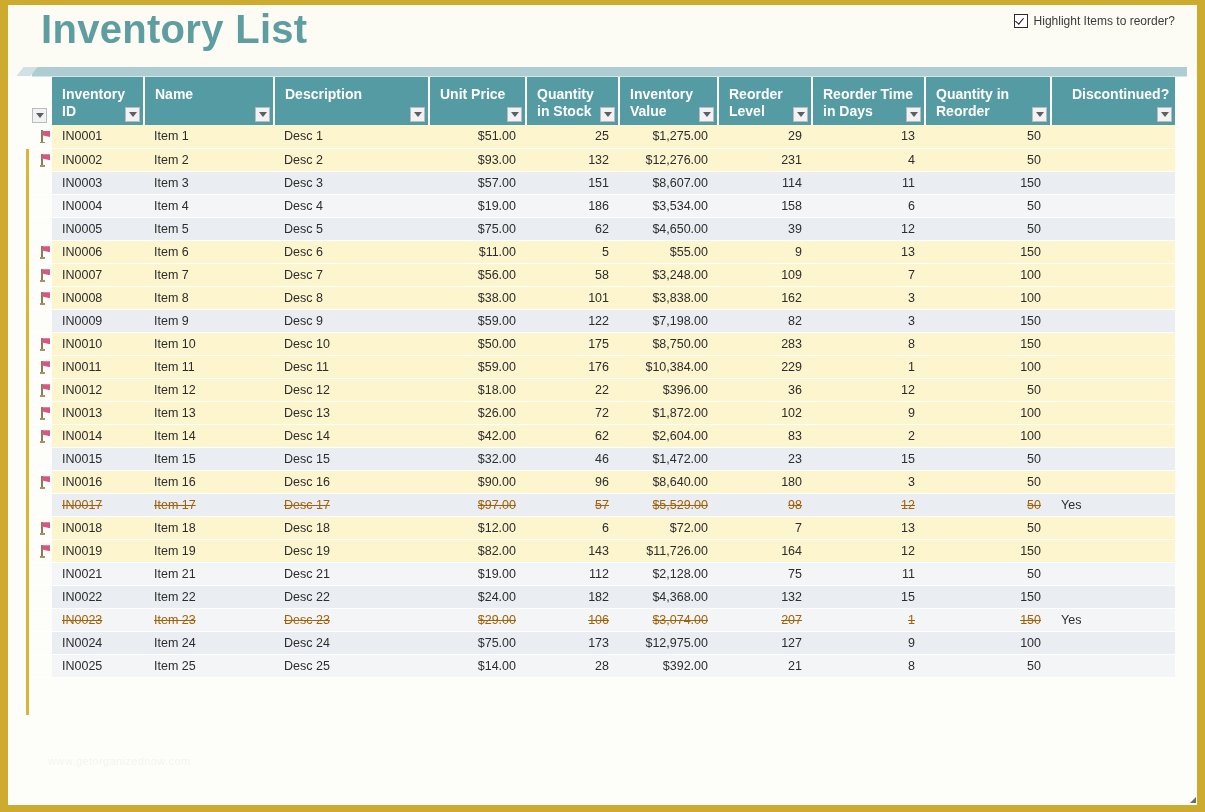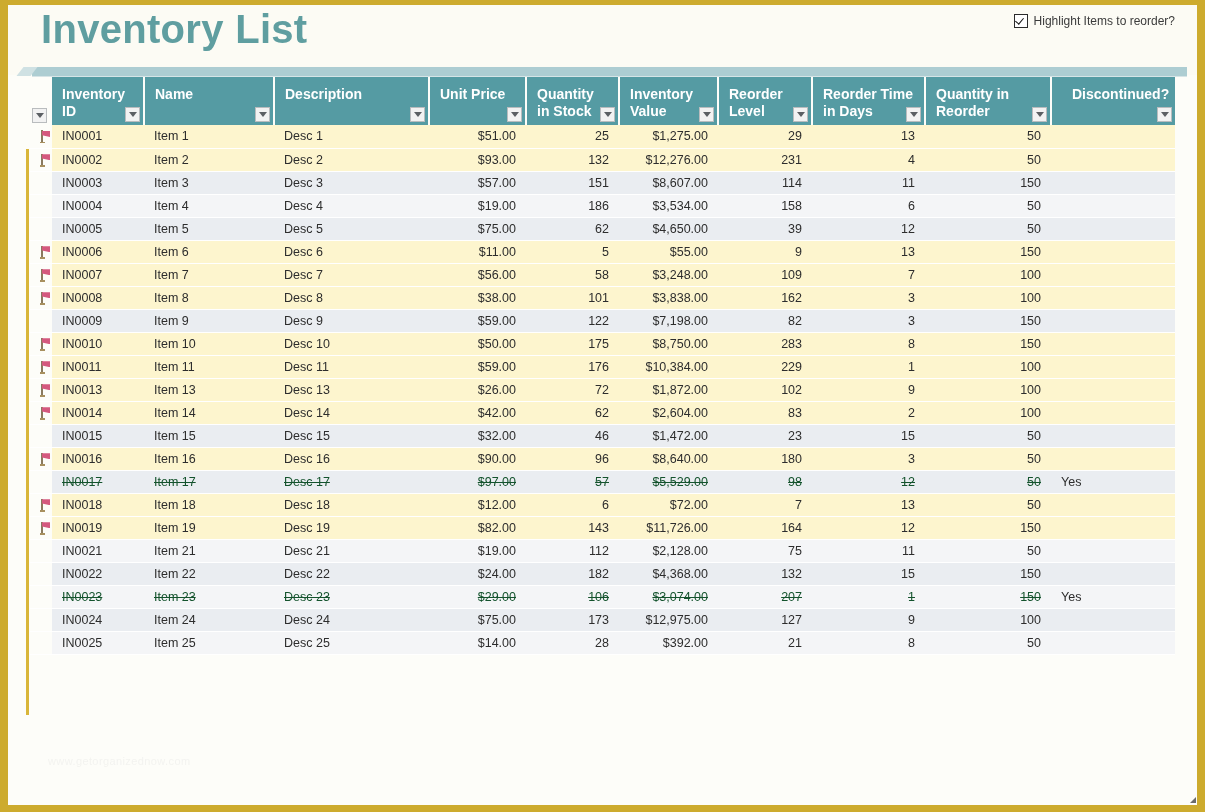--- a/index.html
+++ b/index.html
@@ -199,21 +199,21 @@
     border-bottom: none;
   }
 
   
   tr.hl td { background: #fdf5ce; }
   tr.alt td { background: #eaedf1; }
   tr.plain td { background: #f4f5f7; }
 
   
   tr.disc td.struck {
-    color: #14532d;
+    color: #a16207;
     text-decoration: line-through;
   }
   tr.disc td.yes { color: #2d2d2d; }
 
   
   .flag-icon {
     display: inline-block;
     width: 11px;
     height: 13px;
     position: relative;
@@ -489,20 +489,33 @@
               <td class="num">$59.00</td>
               <td class="num">176</td>
               <td class="num">$10,384.00</td>
               <td class="num">229</td>
               <td class="num">1</td>
               <td class="num">100</td>
               <td class="ctr"></td>
             </tr>
             <tr class="hl">
               <td class="flagcell"><span class="flag-icon"><span class="pole"></span><span class="cloth"></span><span class="base"></span></span></td>
+              <td>IN0012</td>
+              <td>Item 12</td>
+              <td>Desc 12</td>
+              <td class="num">$18.00</td>
+              <td class="num">22</td>
+              <td class="num">$396.00</td>
+              <td class="num">36</td>
+              <td class="num">12</td>
+              <td class="num">50</td>
+              <td class="ctr"></td>
+            </tr>
+            <tr class="hl">
+              <td class="flagcell"><span class="flag-icon"><span class="pole"></span><span class="cloth"></span><span class="base"></span></span></td>
               <td>IN0013</td>
               <td>Item 13</td>
               <td>Desc 13</td>
               <td class="num">$26.00</td>
               <td class="num">72</td>
               <td class="num">$1,872.00</td>
               <td class="num">102</td>
               <td class="num">9</td>
               <td class="num">100</td>
               <td class="ctr"></td>

